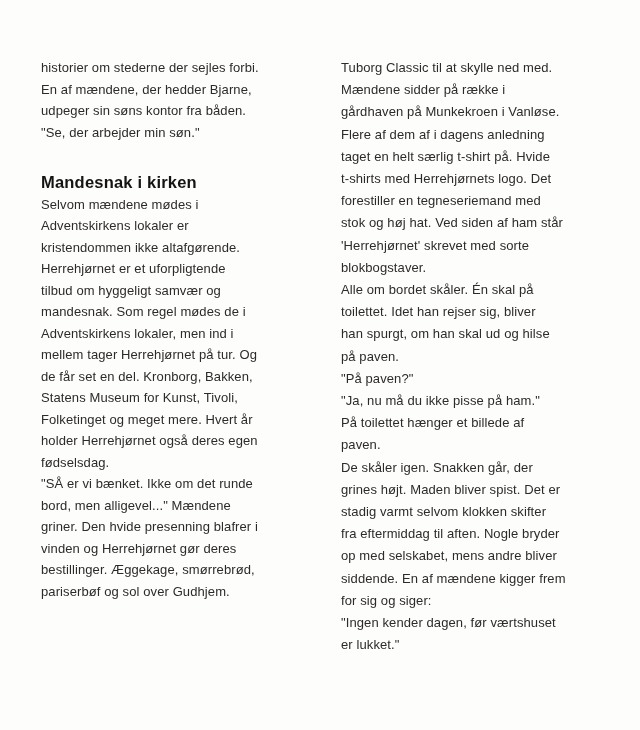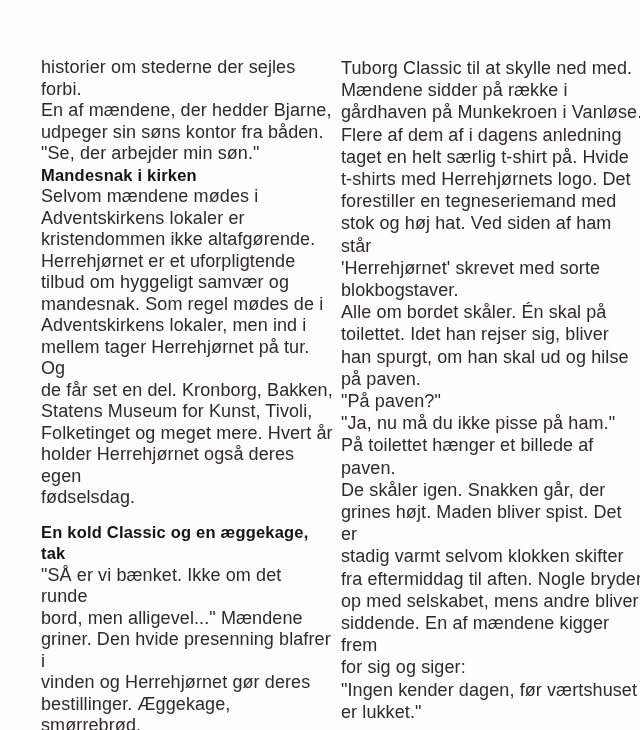--- a/index.html
+++ b/index.html
@@ -25,39 +25,40 @@
   .col-left {
     left: 41px;
     width: 292px;
   }
   .col-right {
     left: 341px;
     width: 302px;
   }
   .body-text {
     margin: 0;
-    font-size: 18px;
+    font-size: 13px;
     line-height: 21.5px;
     letter-spacing: 0.1px;
     white-space: pre-line;
     color: #2d2b29;
   }
   .col-right .body-text {
     line-height: 22.2px;
   }
   .heading {
     margin: 0;
     font-size: 16.5px;
     font-weight: 700;
     line-height: 21.5px;
     letter-spacing: 0.2px;
     white-space: pre-line;
     color: #151413;
   }
   .heading-1 {
+    margin-top: 29px;
   }
   .heading-2 {
     margin-top: 13px;
   }
 </style>
 </head>
 <body>
 
 <div class="page">
 
@@ -76,22 +77,20 @@
 tilbud om hyggeligt samvær og
 mandesnak. Som regel mødes de i
 Adventskirkens lokaler, men ind i
 mellem tager Herrehjørnet på tur. Og
 de får set en del. Kronborg, Bakken,
 Statens Museum for Kunst, Tivoli,
 Folketinget og meget mere. Hvert år
 holder Herrehjørnet også deres egen
 fødselsdag.</p>
 
-    <h3 class="heading heading-2">En kold Classic og en æggekage,
-tak</h3>
 
     <p class="body-text">"SÅ er vi bænket. Ikke om det runde
 bord, men alligevel..." Mændene
 griner. Den hvide presenning blafrer i
 vinden og Herrehjørnet gør deres
 bestillinger. Æggekage, smørrebrød,
 pariserbøf og sol over Gudhjem.</p>
   </div>
 
   <div class="col col-right">

